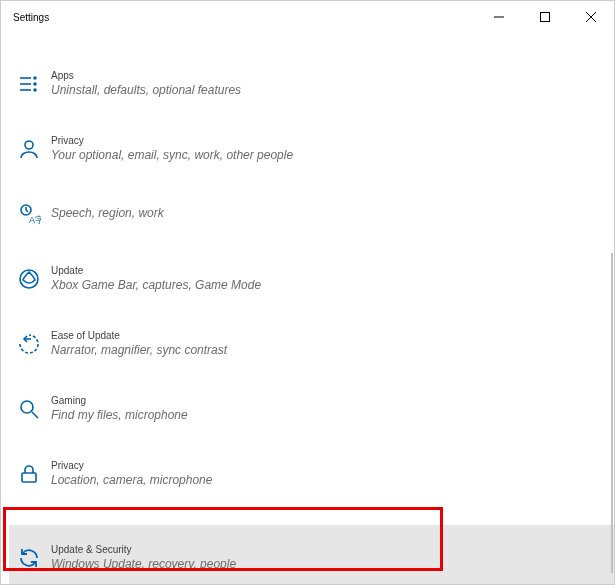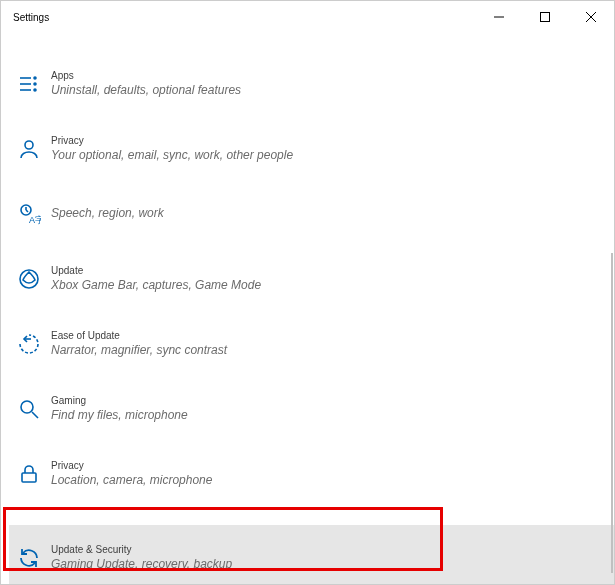--- a/index.html
+++ b/index.html
@@ -217,20 +217,20 @@
     <div class="icon-cell">
       <svg viewBox="0 0 24 24" fill="none" stroke="currentColor" stroke-width="1.8">
         <path d="M20 12a8 8 0 0 0-14-5"></path>
         <polyline points="5 3 5 8 10 8"></polyline>
         <path d="M4 12a8 8 0 0 0 14 5"></path>
         <polyline points="19 21 19 16 14 16"></polyline>
       </svg>
     </div>
     <div class="text-cell">
       <div class="item-title">Update &amp; Security</div>
-      <div class="item-desc">Gaming Update, recovery, backup</div>
+      <div class="item-desc">Windows Update, recovery, people</div>
     </div>
   </div>
 
 </div>
 
 <div class="highlight-box"></div>
 <div class="scrollbar-thumb"></div>
 
 </body></html>

